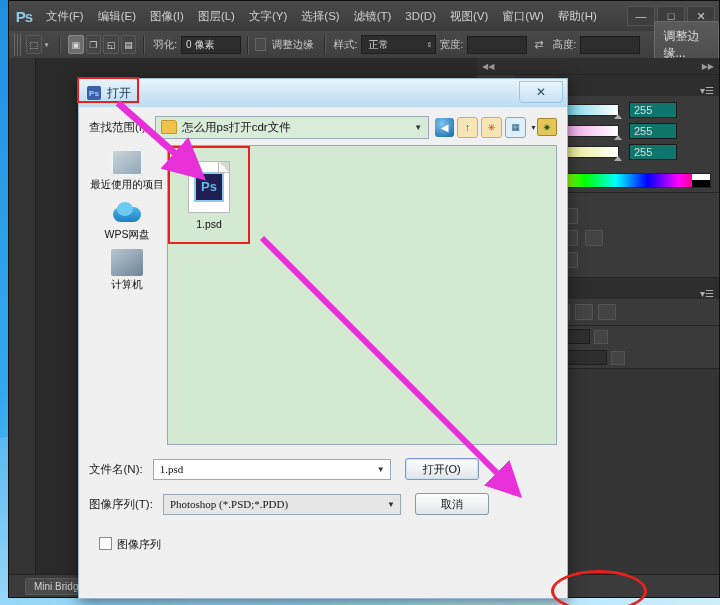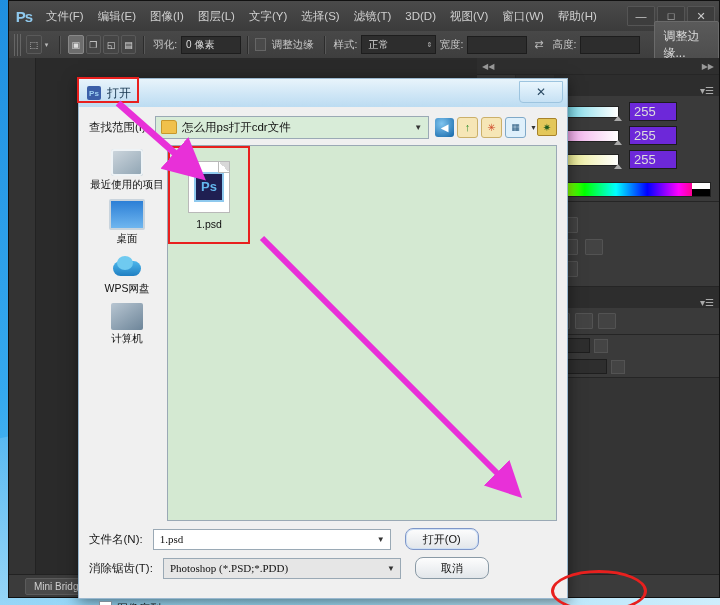--- a/index.html
+++ b/index.html
@@ -82,21 +82,21 @@
   .panel-tab.inactive{background:#323232;color:#8c8c8c;}
   .panel-menu{margin-left:auto;color:#aaa;font-size:10px;padding-right:5px;}
   .color-rows{padding:6px 6px 4px 44px;}
   .color-row{display:flex;align-items:center;margin-bottom:5px;}
   .slider{width:96px;height:10px;border:1px solid #222;position:relative;}
   .slider .thumb{position:absolute;right:-4px;top:9px;width:0;height:0;
     border-left:4px solid transparent;border-right:4px solid transparent;border-bottom:5px solid #aaa;}
   .sl-r{background:linear-gradient(90deg,#00b6d4,#ffffff);}
   .sl-g{background:linear-gradient(90deg,#e55bd8,#ffffff);}
   .sl-b{background:linear-gradient(90deg,#d8d82a,#ffffff);}
-  .cval{background:#6d28d9;border:1px solid #1c1c1c;color:#ddd;font-size:13px;
+  .cval{background:#0f766e;border:1px solid #1c1c1c;color:#ddd;font-size:11px;
     margin-left:10px;padding:1px 4px;width:38px;text-align:left;}
   .spectrum{height:13px;margin:4px 8px 4px 44px;border:1px solid #222;
     background:linear-gradient(90deg,#ff0000,#ffff00,#00ff00,#00ffff,#0000ff,#ff00ff,#ff0000);
     position:relative;}
   .spectrum:after{content:"";position:absolute;right:0;top:0;width:18px;height:100%;
     background:linear-gradient(#ffffff 0 50%,#000000 50% 100%);}
   .icon-grid{display:flex;flex-wrap:wrap;padding:5px 6px;gap:5px;}
   .gicon{width:16px;height:14px;border:1px solid #5c5c5c;background:#464646;opacity:.75;border-radius:1px;}
   .adj-row{display:flex;gap:7px;padding:3px 8px;}
   .lay-opts{display:flex;align-items:center;padding:3px 6px;font-size:9.5px;color:#bdbdbd;gap:4px;}
@@ -134,21 +134,21 @@
     border-radius:1px 3px 1px 1px;margin:0 5px 0 3px;}
   .combo .caret{margin-left:auto;font-size:8px;color:#333;padding-right:4px;}
   .navico{width:19px;height:19px;margin-right:3px;border-radius:3px;
     display:flex;align-items:center;justify-content:center;font-size:10px;color:#fff;}
   .ni-back{background:radial-gradient(circle at 35% 30%,#7fc4ef,#1366a8);}
   .ni-up{background:#f6e6b6;border:1px solid #cbb06a;color:#2a8a2a;font-size:11px;}
   .ni-new{background:#f6e6b6;border:1px solid #cbb06a;color:#d04a2a;font-size:10px;}
   .ni-view{background:#dff0fb;border:1px solid #7fa9c8;color:#2c5b80;font-size:9px;}
   .ni-right{width:18px;height:16px;background:#e3c75a;border:1px solid #a8832a;border-radius:2px;
     color:#1f5a1f;font-size:10px;display:flex;align-items:center;justify-content:center;margin-left:auto;}
-  #dlg-main{display:flex;height:376px;}
+  #dlg-main{display:flex;height:300px;}
   #places{width:76px;padding-top:4px;}
   .place{display:flex;flex-direction:column;align-items:center;margin-bottom:9px;}
   .place-ico{width:32px;height:27px;margin-bottom:2px;}
   .place-lbl{font-size:10.5px;color:#111;text-align:center;line-height:12px;}
   .pi-recent{background:linear-gradient(145deg,#cfd8df,#8ea3b2);border-radius:3px;
     box-shadow:inset 0 0 0 2px #eef3f6;}
   .pi-desk{background:linear-gradient(#2c7fd6,#6fb6ef);border:2px solid #c9d4dd;border-radius:2px;}
   .pi-docs{background:linear-gradient(#f7e6a8,#dcbd5f);border-radius:2px 5px 2px 2px;}
   .pi-comp{background:linear-gradient(145deg,#b8c6d2,#6d8599);border-radius:2px;}
   .pi-wps{background:transparent;position:relative;}
@@ -166,30 +166,30 @@
   .psd-ico{width:40px;height:50px;background:#ffffff;border:1px solid #b9b9b9;position:relative;
     display:flex;align-items:center;justify-content:center;}
   .psd-ico:before{content:"";position:absolute;right:0;top:0;width:10px;height:10px;
     background:linear-gradient(225deg,#d8d8d8 50%,transparent 50%);border-left:1px solid #b9b9b9;
     border-bottom:1px solid #b9b9b9;}
   .psd-badge{width:26px;height:26px;background:#1f1f52;border:2px solid #8fc9ee;
     display:flex;align-items:center;justify-content:center;color:#63b8ee;font-weight:bold;font-size:13px;}
   .file-lbl{font-size:10.5px;color:#111;margin-top:5px;}
   #file-hl{position:absolute;left:0;top:0;width:82px;height:98px;border:2px solid #e8201e;
     box-sizing:border-box;pointer-events:none;}
-  .row-field{display:flex;align-items:center;height:22px;margin-top:7px;text-align:right;}
+  .row-field{display:flex;align-items:center;height:22px;margin-top:13px;text-align:right;}
   .field-combo{
     width:228px;height:19px;background:#fff;border:1px solid #9aa9b5;margin-left:10px;
     display:flex;align-items:center;padding:0 2px 0 6px;
     font-family:"Liberation Serif","DejaVu Serif",serif;font-size:11px;color:#111;
   }
   .field-combo.gray{background:#e6e6e6;}
   .field-combo .caret{margin-left:auto;font-size:8px;color:#333;padding-right:3px;}
   .dlg-btn{
-    width:72px;height:20px;margin-left:14px;border:1px solid #8a9aa6;border-radius:8px;
+    width:72px;height:20px;margin-left:14px;border:1px solid #8a9aa6;border-radius:3px;
     background:linear-gradient(#fdfdfd,#e2e6ea);font-size:11px;color:#111;
     display:flex;align-items:center;justify-content:center;
   }
   #btn-open{border:1px solid #7f97c9;box-shadow:0 0 0 1px #cfe0f5 inset;}
   #open-circle{
     position:absolute;left:472px;top:491px;width:90px;height:36px;
     border:3px solid #e8201e;border-radius:50%;pointer-events:none;
   }
   .row-check{display:flex;align-items:flex-start;margin-top:22px;margin-left:10px;}
   .cbox{width:11px;height:11px;border:1px solid #7d8d99;background:#fff;margin-right:5px;}
@@ -381,24 +381,20 @@
       <div class="ni-right">✷</div>
     </div>
 
     <div id="dlg-main">
       <div id="places">
         <div class="place">
           <div class="place-ico pi-recent"></div>
           <div class="place-lbl">最近使用的项目</div>
         </div>
         <div class="place">
-          <div class="place-ico pi-desk"></div>
-          <div class="place-lbl">桌面</div>
-        </div>
-        <div class="place">
           <div class="place-ico pi-wps"></div>
           <div class="place-lbl">WPS网盘</div>
         </div>
         <div class="place">
           <div class="place-ico pi-comp"></div>
           <div class="place-lbl">计算机</div>
         </div>
       </div>
 
       <div id="filelist">
@@ -415,21 +411,21 @@
     <div class="row-field">
       <span class="lbl">文件名(N):</span>
       <div class="field-combo">
         <span>1.psd</span>
         <span class="caret">▼</span>
       </div>
       <div class="dlg-btn" id="btn-open">打开(O)</div>
     </div>
 
     <div class="row-field">
-      <span class="lbl">消除锯齿(T):</span>
+      <span class="lbl">图像序列(T):</span>
       <div class="field-combo gray">
         <span>Photoshop (*.PSD;*.PDD)</span>
         <span class="caret">▼</span>
       </div>
       <div class="dlg-btn">取消</div>
     </div>
 
     <div class="row-check">
       <div class="cbox"></div>
       <span class="cbox-lbl">图像序列</span>

